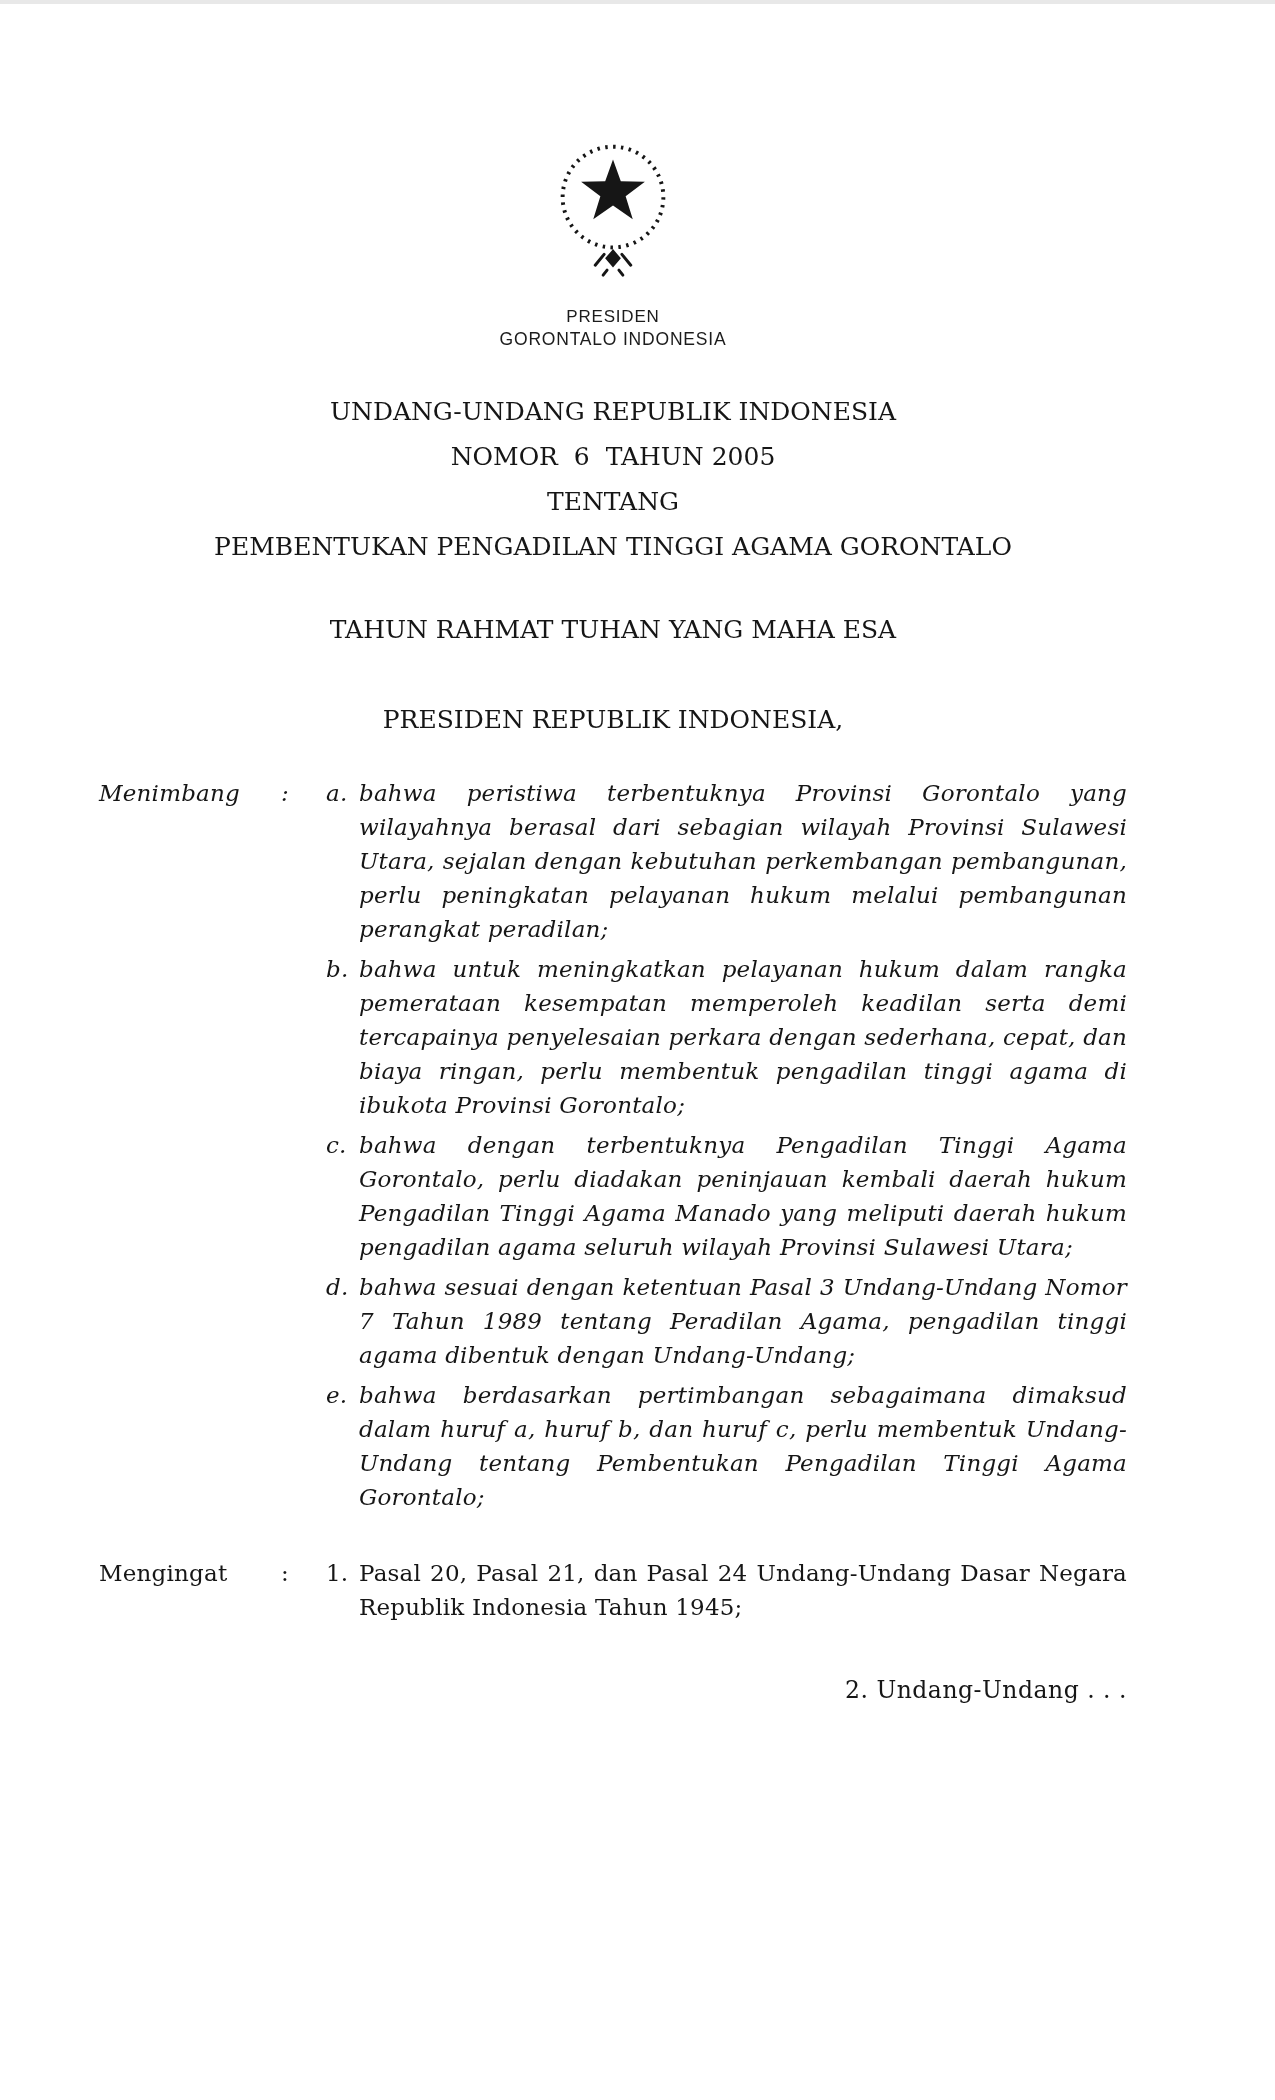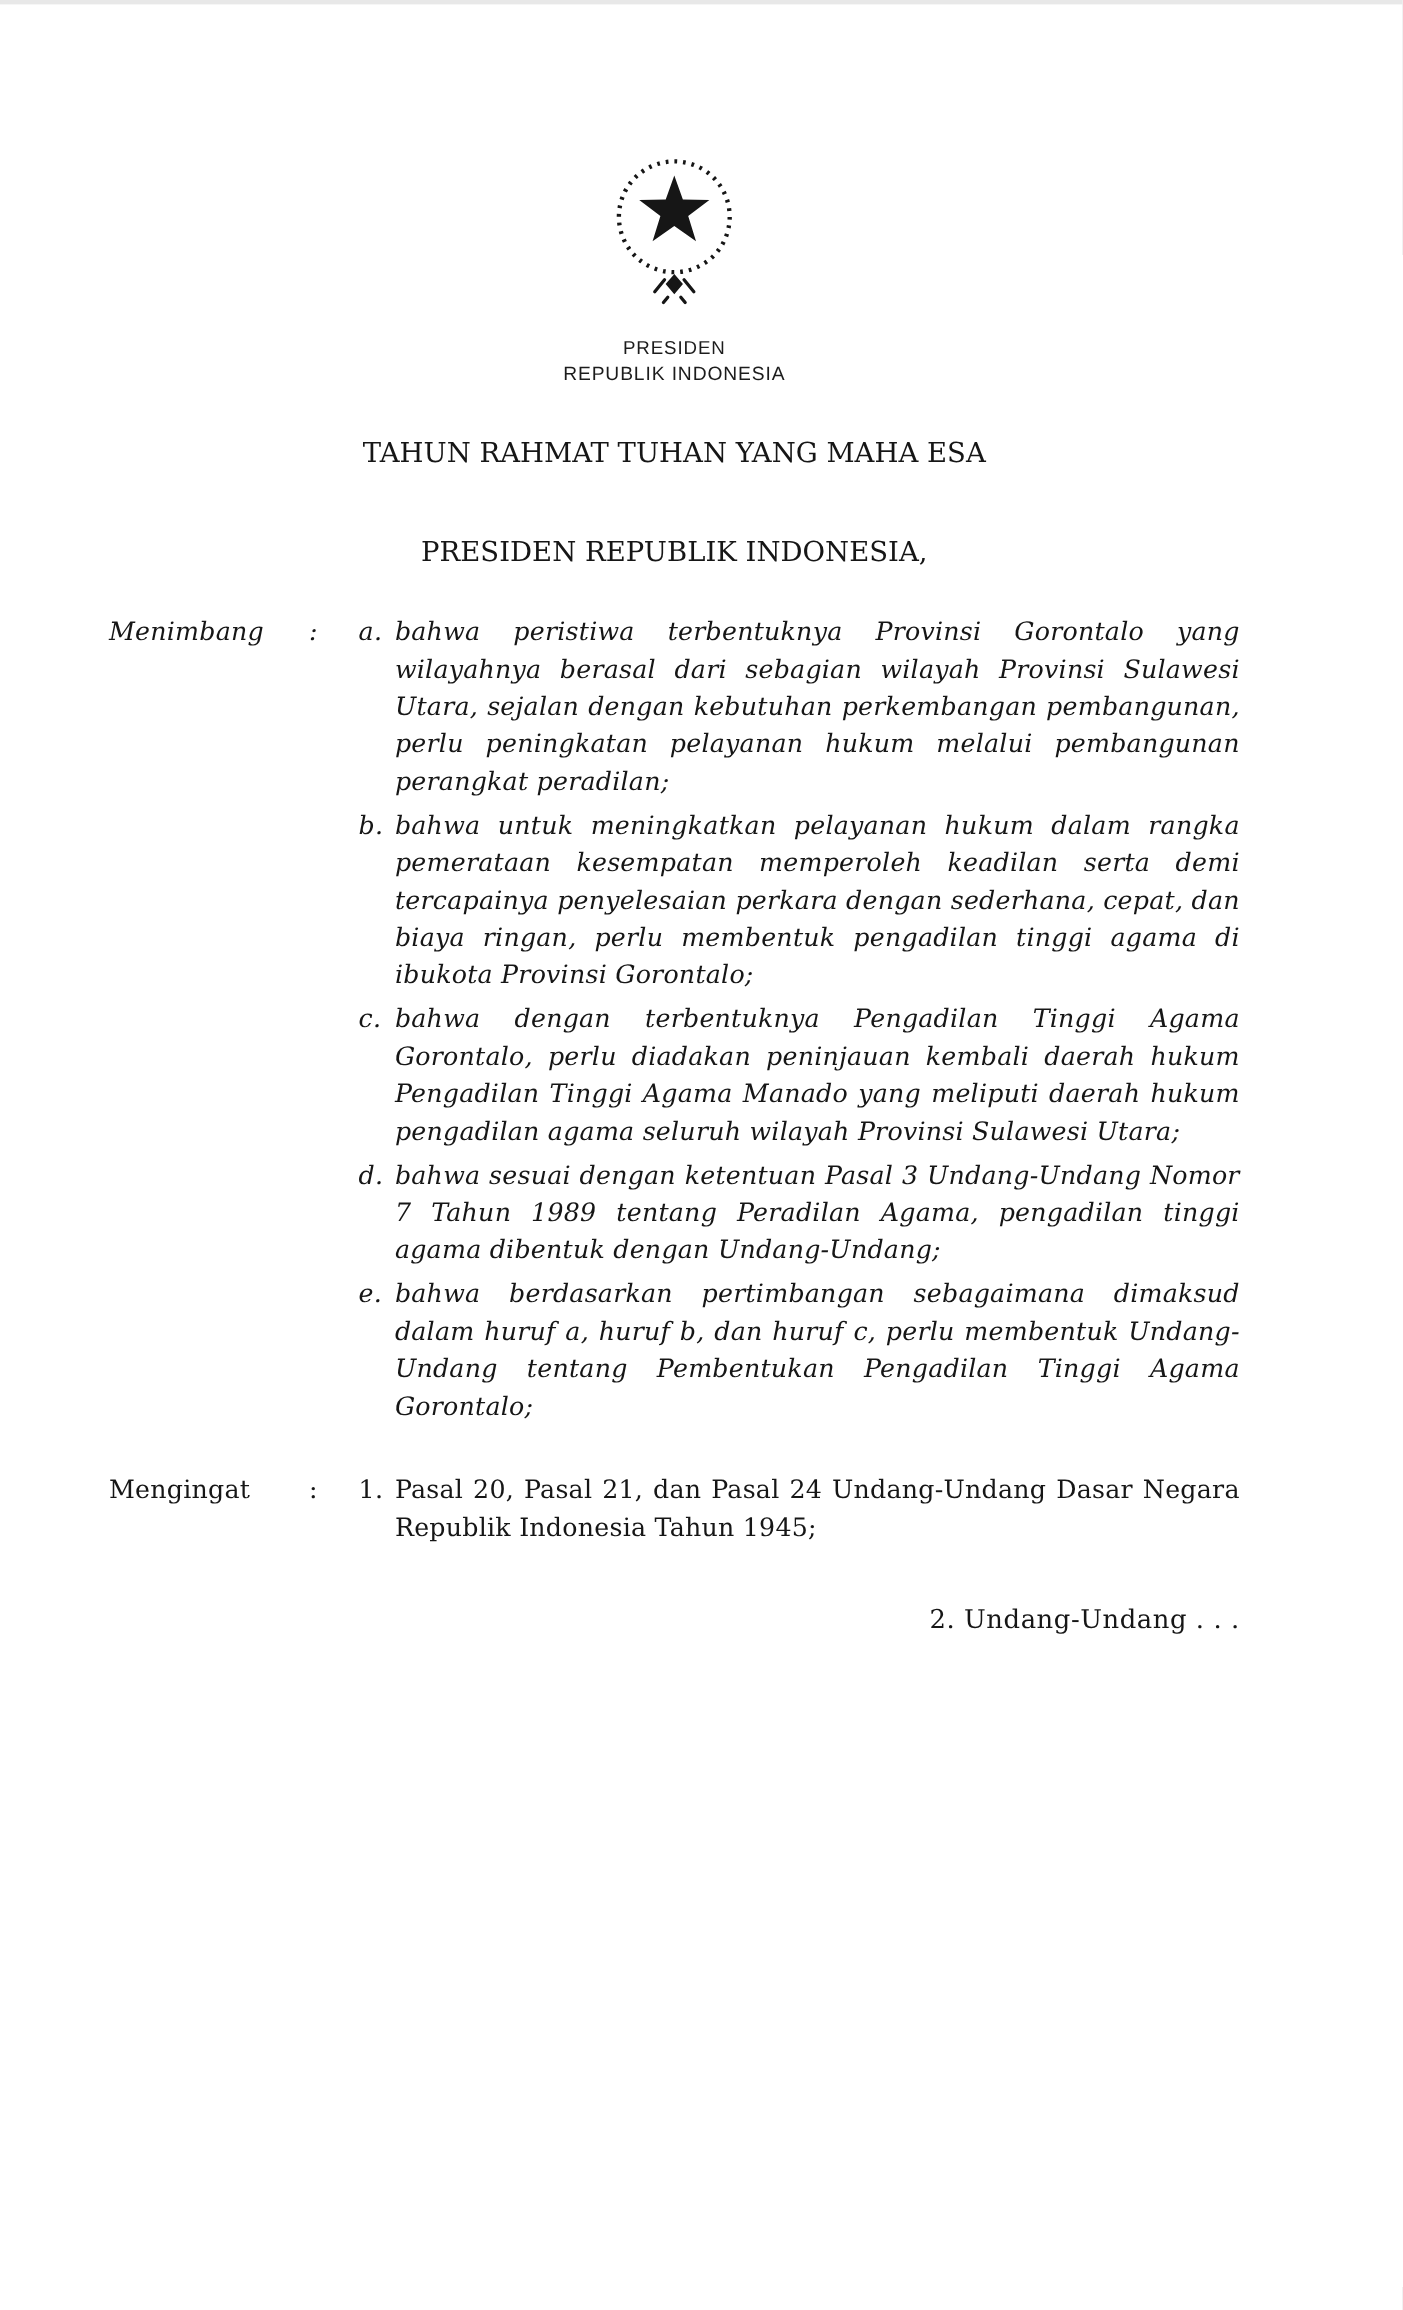--- a/index.html
+++ b/index.html
@@ -73,23 +73,29 @@
         <path d="M71,138 l-9,11"></path>
         <path d="M89,138 l9,11"></path>
         <path d="M74,154 l-4,5"></path>
         <path d="M86,154 l4,5"></path>
       </g>
     </svg>
   </div>
 
   <div class="letterhead-text">
     <div class="lh-1">PRESIDEN</div>
-    <div class="lh-2">REPUBLIK INDONESIA</div>
+    <div class="lh-2">GORONTALO INDONESIA</div>
   </div>
 
+  <div class="title-block">
+    <div class="t-line">UNDANG-UNDANG REPUBLIK INDONESIA</div>
+    <div class="t-line">NOMOR  6  TAHUN 2005</div>
+    <div class="t-line">TENTANG</div>
+    <div class="t-line">PEMBENTUKAN PENGADILAN TINGGI AGAMA GORONTALO</div>
+  </div>
 
   <div class="invocation">TAHUN RAHMAT TUHAN YANG MAHA ESA</div>
 
   <div class="salutation">PRESIDEN REPUBLIK INDONESIA,</div>
 
   <section class="clause clause--menimbang">
     <div class="clause-label">Menimbang</div>
     <div class="clause-colon">:</div>
     <div class="clause-items">
       <div class="c-item">

